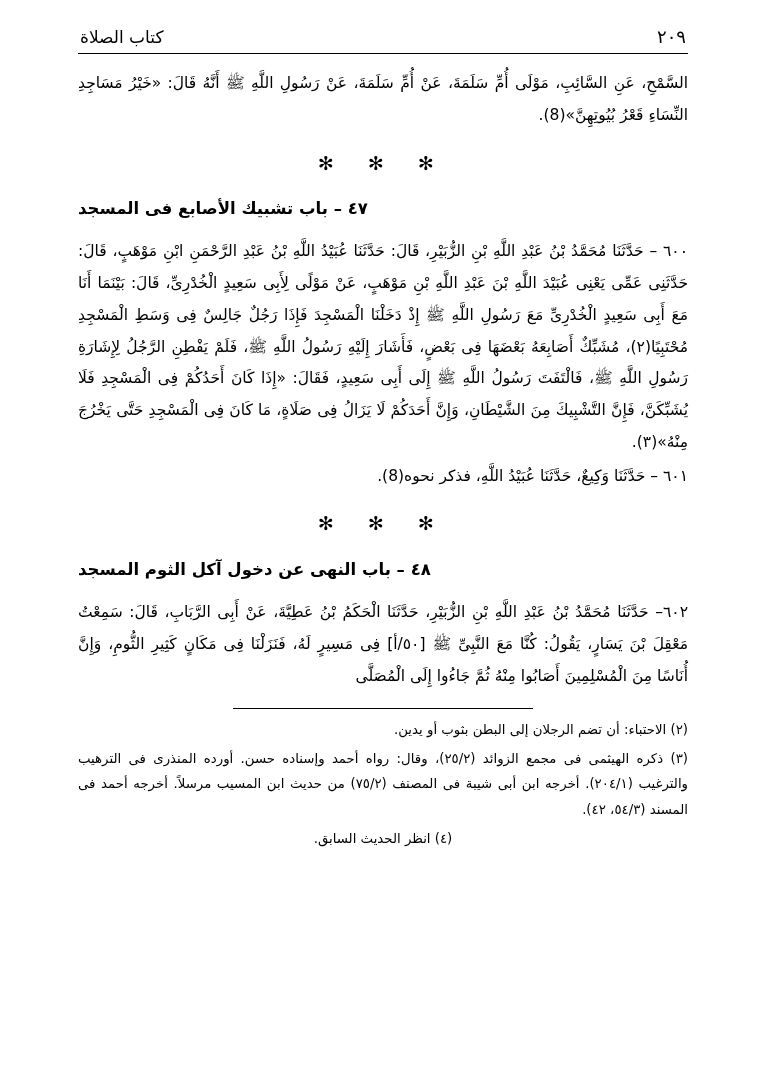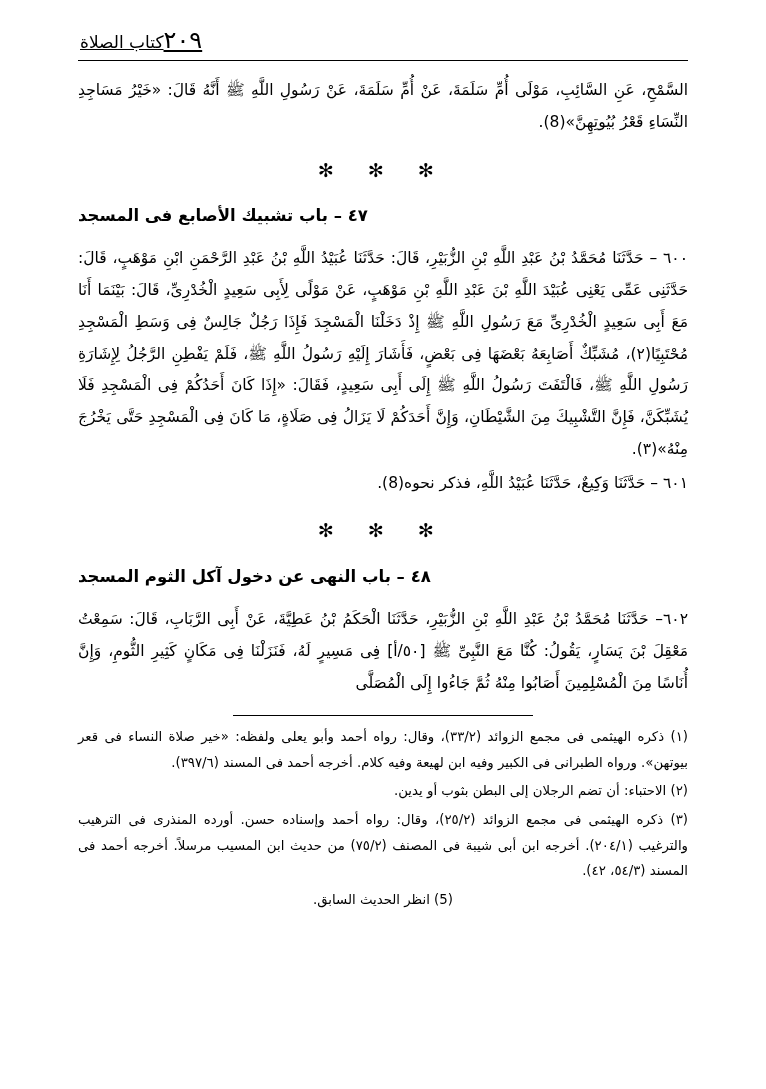--- a/index.html
+++ b/index.html
@@ -19,31 +19,31 @@
     width: 766px;
     height: 1089px;
     box-sizing: border-box;
     padding: 26px 78px 18px 78px;
     position: relative;
   }
   
   .header {
     display: flex;
     flex-direction: row-reverse;
+    justify-content: space-between;
     align-items: baseline;
     font-size: 17px;
     padding: 0 2px 6px 2px;
-    text-decoration: underline;
   }
   .header .book-title {
     font-size: 17px;
     letter-spacing: 0.5px;
   }
   .header .page-number {
-    font-size: 24px;
+    font-size: 18px;
     letter-spacing: 1px;
   }
   .rule {
     border: none;
     border-top: 1px solid #000;
     margin: 0 0 14px 0;
   }
   
   .body-text {
     font-size: 15.5px;
@@ -118,19 +118,18 @@
 
     <h2 class="chapter-title">٤٨ – باب النهى عن دخول آكل الثوم المسجد</h2>
 
     <p class="para">٦٠٢– حَدَّثَنَا مُحَمَّدُ بْنُ عَبْدِ اللَّهِ بْنِ الزُّبَيْرِ، حَدَّثَنَا الْحَكَمُ بْنُ عَطِيَّةَ، عَنْ أَبِى الرَّبَابِ، قَالَ: سَمِعْتُ مَعْقِلَ بْنَ يَسَارٍ، يَقُولُ: كُنَّا مَعَ النَّبِىِّ ﷺ [٥٠/أ] فِى مَسِيرٍ لَهُ، فَنَزَلْنَا فِى مَكَانٍ كَثِيرِ الثُّومِ، وَإِنَّ أُنَاسًا مِنَ الْمُسْلِمِينَ أَصَابُوا مِنْهُ ثُمَّ جَاءُوا إِلَى الْمُصَلَّى</p>
 
   </div>
 
   <hr class="fn-rule">
 
   <div class="footnotes">
-    <p>(١) ذكره الهيثمى فى مجمع الزوائد (٣٣/٢)، وقال: رواه أحمد وأبو يعلى ولفظه: «خير صلاة النساء فى قعر بيوتهن». ورواه الطبرانى فى الكبير وفيه ابن لهيعة وفيه كلام. أخرجه أحمد فى المسند (٣٩٧/٦).</p>
     <p>(٢) الاحتباء: أن تضم الرجلان إلى البطن بثوب أو يدين.</p>
     <p>(٣) ذكره الهيثمى فى مجمع الزوائد (٢٥/٢)، وقال: رواه أحمد وإسناده حسن. أورده المنذرى فى الترهيب والترغيب (٢٠٤/١). أخرجه ابن أبى شيبة فى المصنف (٧٥/٢) من حديث ابن المسيب مرسلاً. أخرجه أحمد فى المسند (٥٤/٣، ٤٢).</p>
-    <p class="fn-end">(5) انظر الحديث السابق.</p>
+    <p class="fn-end">(٤) انظر الحديث السابق.</p>
   </div>
 
 </div>
 
 </body></html>

